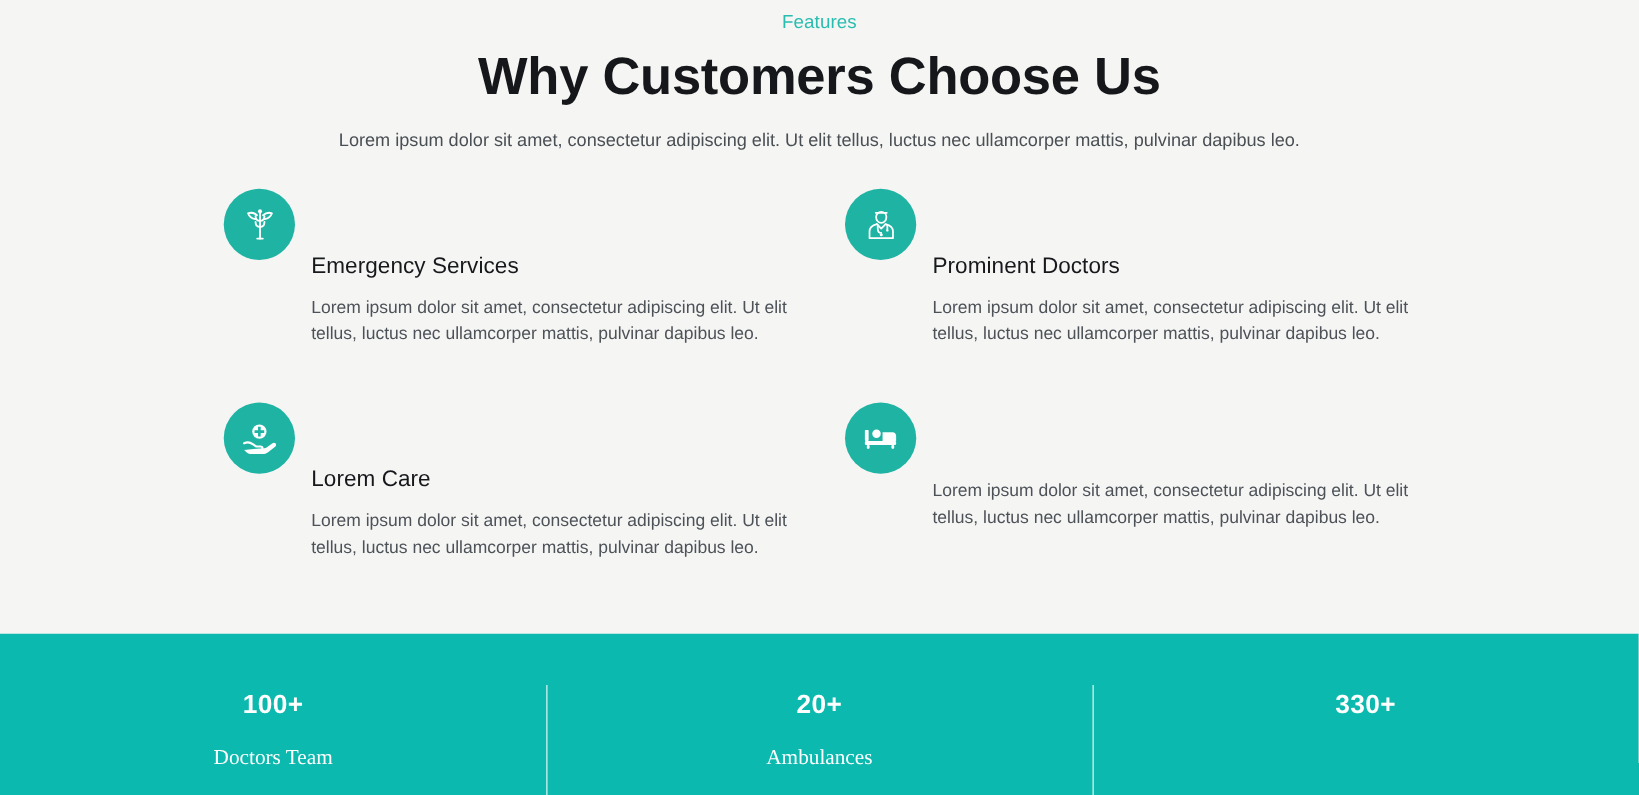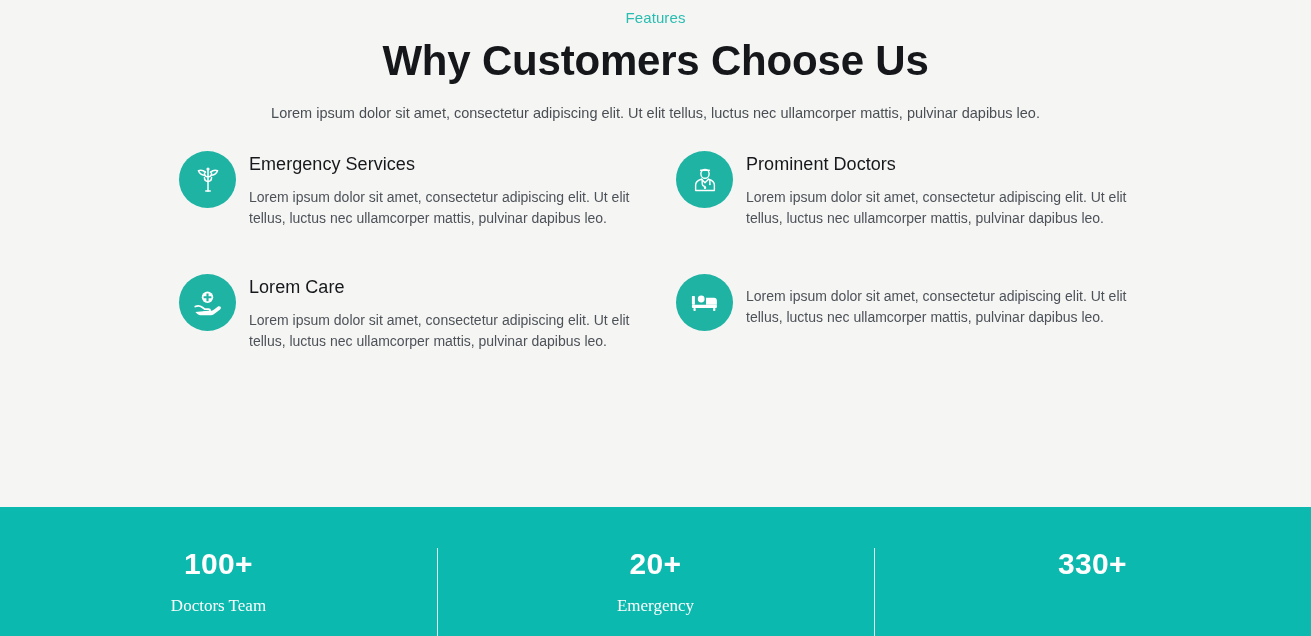--- a/index.html
+++ b/index.html
@@ -79,21 +79,21 @@
     height: 57px;
     border-radius: 50%;
     background: #1eb3a3;
     display: flex;
     align-items: center;
     justify-content: center;
     margin-top: 1px;
   }
   .feature-icon svg { display: block; }
 
-  .feature-body { padding-top: 2px; }
+  .feature-body { padding-top: 2px; margin-top: 48px; }
 
   .feature-title {
     font-size: 18px;
     font-weight: 400;
     color: #16181b;
     line-height: 24px;
     letter-spacing: .05px;
   }
 
   .feature-desc {
@@ -132,21 +132,21 @@
     position: absolute;
     left: 0;
     top: 2px;
     width: 1px;
     height: 88px;
     background: #ffffff;
     opacity: .85;
   }
 
   .stat-value {
-    font-size: 30px;
+    font-size: 21px;
     font-weight: 700;
     color: #ffffff;
     line-height: 36px;
     letter-spacing: .3px;
   }
 
   .stat-label {
     font-family: "Liberation Serif", serif;
     font-size: 17px;
     color: #ffffff;
@@ -239,21 +239,21 @@
 <section class="stats-bar">
   <div class="stats-inner">
 
     <div class="stat-cell">
       <div class="stat-value">100+</div>
       <div class="stat-label">Doctors Team</div>
     </div>
 
     <div class="stat-cell">
       <div class="stat-value">20+</div>
-      <div class="stat-label">Emergency</div>
+      <div class="stat-label">Ambulances</div>
     </div>
 
     <div class="stat-cell">
       <div class="stat-value">330+</div>
     </div>
 
   </div>
 </section>
 
 </body></html>

